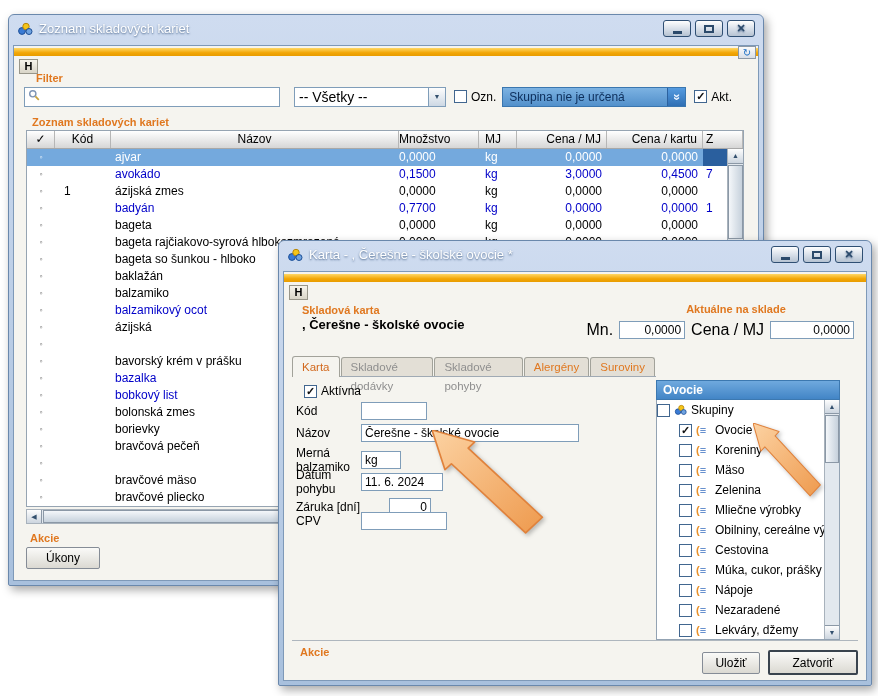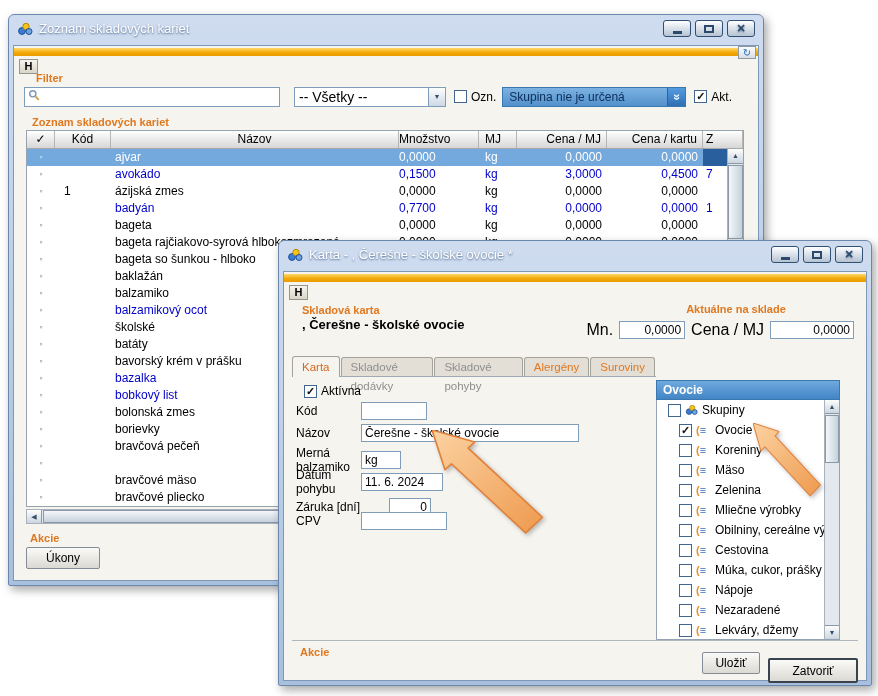--- a/index.html
+++ b/index.html
@@ -88,35 +88,35 @@
 
   .aktivna-row { position:absolute; left:12px; top:112px; }
   .frow { position:absolute; left:12px; display:flex; align-items:center; }
   .flabel { width:65px; font-size:12px; flex:0 0 65px; }
   .f1{top:130px;} .f2{top:152px;} .f3{top:174px;} .f4{top:196px;} .f5{top:226px;gap:28px;} .f6{top:240px;}
   .w-kod{width:66px;} .w-nazov{width:218px;} .w-merna{width:40px;} .w-datum{width:82px;} .w-zaruka{width:42px;text-align:right;} .w-cpv{width:86px;}
 
   .grp-panel { position:absolute; left:372px; top:108px; width:184px; }
   .grp-head { background:linear-gradient(#6fa9de,#4285c6); border:1px solid #3c78b0; color:#fff; font-weight:bold; font-size:12px; height:20px; line-height:19px; padding-left:6px; }
   .grp-tree { position:relative; background:#fff; border:1px solid #93a3b3; border-top:none; height:240px; overflow:hidden; padding-right:15px; }
-  .tree-row { display:flex; align-items:center; height:20px; gap:4px; padding-left:11px; white-space:nowrap; overflow:hidden; }
+  .tree-row { display:flex; align-items:center; height:20px; gap:4px; padding-left:0; white-space:nowrap; overflow:hidden; }
   .tree-row.child { padding-left:22px; }
   .tree-ic { font-size:11px; color:#3a6fc0; flex:0 0 15px; }
   .tree-ic i { font-style:normal; color:#e8912a; font-weight:bold; }
   .tree-lb { font-size:12px; }
   .tree-scroll { position:absolute; right:0; top:0; bottom:0; width:15px; background:#e2e8ee; border-left:1px solid #a8b2bc; }
   .ts-up,.ts-down { position:absolute; left:0; right:0; height:14px; background:linear-gradient(#fdfdfd,#ccd5df); font-size:7px; text-align:center; line-height:13px; color:#33506e; }
   .ts-up { top:0; border-bottom:1px solid #8b98a6; }
   .ts-down { bottom:0; border-top:1px solid #8b98a6; }
   .ts-thumb { position:absolute; left:0; right:0; top:15px; height:48px; background:linear-gradient(90deg,#f4f7fa,#c6d1dc); border:1px solid #8b98a6; }
 
   .f-divider { position:absolute; left:8px; right:8px; top:368px; border-top:1px solid #aeb6be; }
   .akcie-front { position:absolute; left:16px; top:374px; }
   .save-btn { position:absolute; left:418px; top:380px; width:58px; height:22px; }
-  .close-btn { position:absolute; left:484px; top:378px; width:90px; height:25px; border:2px solid #39434e; font-weight:normal;margin-top:8px; }
+  .close-btn { position:absolute; left:484px; top:378px; width:90px; height:25px; border:2px solid #39434e; font-weight:normal; }
 
   
   .arrow { position:absolute; z-index:100; filter:drop-shadow(2px 2px 2px rgba(0,0,0,.25)); }
   .a1 { left:432px; top:430px; width:118px; height:110px; }
   .a2 { left:753px; top:423px; width:72px; height:78px; }
 
   .app-icon svg { display:block; }
 </style>
 </head>
 <body>
@@ -289,31 +289,30 @@
             <div class="c-nazov">balzamikový ocot</div>
             <div class="c-mnozstvo"></div>
             <div class="c-mj"></div>
             <div class="c-cena_mj"></div>
             <div class="c-cena_kartu"></div>
             <div class="c-z"></div>
           </div>
           <div class="trow">
             <div class="c-marker">◦</div>
             <div class="c-kod"></div>
-            <div class="c-nazov">školské</div>
-            <div class="c-mnozstvo"></div>
-            <div class="c-mj"></div>
-            <div class="c-cena_mj"></div>
-            <div class="c-cena_kartu"></div>
-            <div class="c-z"></div>
-          </div>
-          <div class="trow">
-            <div class="c-marker">◦</div>
-            <div class="c-kod"></div>
-            <div class="c-nazov">batáty</div>
+            <div class="c-nazov">ázijská</div>
+            <div class="c-mnozstvo"></div>
+            <div class="c-mj"></div>
+            <div class="c-cena_mj"></div>
+            <div class="c-cena_kartu"></div>
+            <div class="c-z"></div>
+          </div>
+          <div class="trow">
+            <div class="c-marker">◦</div>
+            <div class="c-kod"></div>
             <div class="c-mnozstvo"></div>
             <div class="c-mj"></div>
             <div class="c-cena_mj"></div>
             <div class="c-cena_kartu"></div>
             <div class="c-z"></div>
           </div>
           <div class="trow">
             <div class="c-marker">◦</div>
             <div class="c-kod"></div>
             <div class="c-nazov">bavorský krém v prášku</div>

